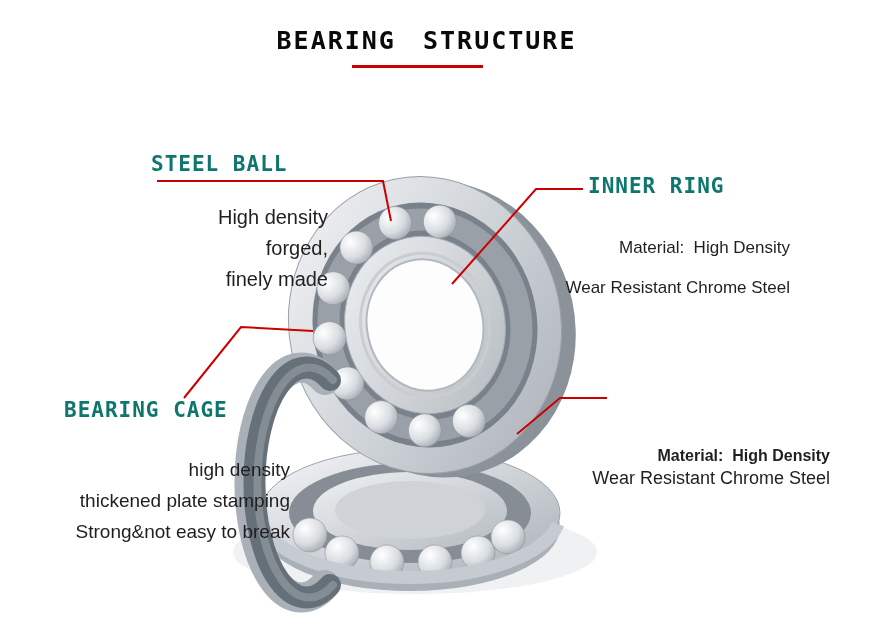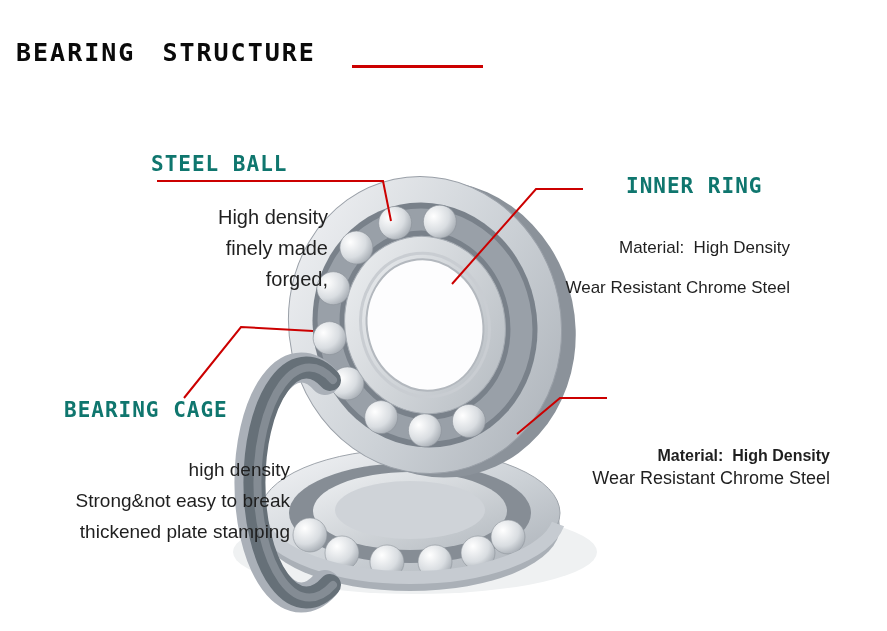--- a/index.html
+++ b/index.html
@@ -3,38 +3,38 @@
 <meta charset="utf-8">
 <style>
   html,body { margin:0; padding:0; background:#ffffff; }
   .page {
     position:relative; width:887px; height:631px; background:#ffffff;
     font-family:"Liberation Sans", sans-serif; overflow:hidden;
   }
   .art { position:absolute; left:0; top:0; }
 
   .title {
-    position:absolute; left:0; top:22px; width:845px; margin:16px;
-    text-align:left; color:#0a0a0a;
+    position:absolute; left:0; top:22px; width:845px; margin:4px;
+    text-align:center; color:#0a0a0a;
     font-family:"DejaVu Sans Mono", monospace;
     font-size:25px; font-weight:700; letter-spacing:2px; word-spacing:10px;
     white-space:nowrap;
   }
   .title-underline {
     position:absolute; left:352px; top:65px; width:131px; height:3px;
     background:#cc0000;
   }
 
   .part-label {
     position:absolute; color:#0f766e; white-space:nowrap;
     font-family:"DejaVu Sans Mono", monospace;
     font-size:21px; font-weight:700; letter-spacing:1px;
   }
   .lbl-steel-ball   { left:151px; top:152px; }
-  .lbl-inner-ring   { left:588px; top:174px;margin-left:38px; }
+  .lbl-inner-ring   { left:588px; top:174px; }
   .lbl-bearing-cage { left:64px;  top:398px; }
   .lbl-outer-ring   { left:612px; top:385px; }
 
   .desc { position:absolute; text-align:right; color:#1f1f1f; }
   .desc-line { white-space:pre-wrap; }
   .desc-steel { left:88px;  top:202px; width:240px; font-size:20px; line-height:31px; }
   .desc-inner { left:540px; top:228px; width:250px; font-size:17px; line-height:40px; font-weight:500; }
   .desc-cage  { left:20px;  top:454px; width:270px; font-size:19px; line-height:31px; }
   .desc-outer { left:545px; top:444px; width:285px; font-size:18px; line-height:23px; }
   .desc-outer .desc-line:first-child { font-weight:700; font-size:16px; }
@@ -119,33 +119,33 @@
 
   <h1 class="title">BEARING STRUCTURE</h1>
   <div class="title-underline"></div>
 
   <div class="part-label lbl-steel-ball">STEEL BALL</div>
   <div class="part-label lbl-inner-ring">INNER RING</div>
   <div class="part-label lbl-bearing-cage">BEARING CAGE</div>
 
   <div class="desc desc-steel">
     <div class="desc-line">High density</div>
+    <div class="desc-line">forged,</div>
     <div class="desc-line">finely made</div>
-    <div class="desc-line">forged,</div>
   </div>
 
   <div class="desc desc-inner">
     <div class="desc-line">Material:  High Density</div>
     <div class="desc-line">Wear Resistant Chrome Steel</div>
   </div>
 
   <div class="desc desc-cage">
     <div class="desc-line">high density</div>
+    <div class="desc-line">thickened plate stamping</div>
     <div class="desc-line">Strong&amp;not easy to break</div>
-    <div class="desc-line">thickened plate stamping</div>
   </div>
 
   <div class="desc desc-outer">
     <div class="desc-line">Material:  High Density</div>
     <div class="desc-line">Wear Resistant Chrome Steel</div>
   </div>
 
 </div>
 
 </body></html>

